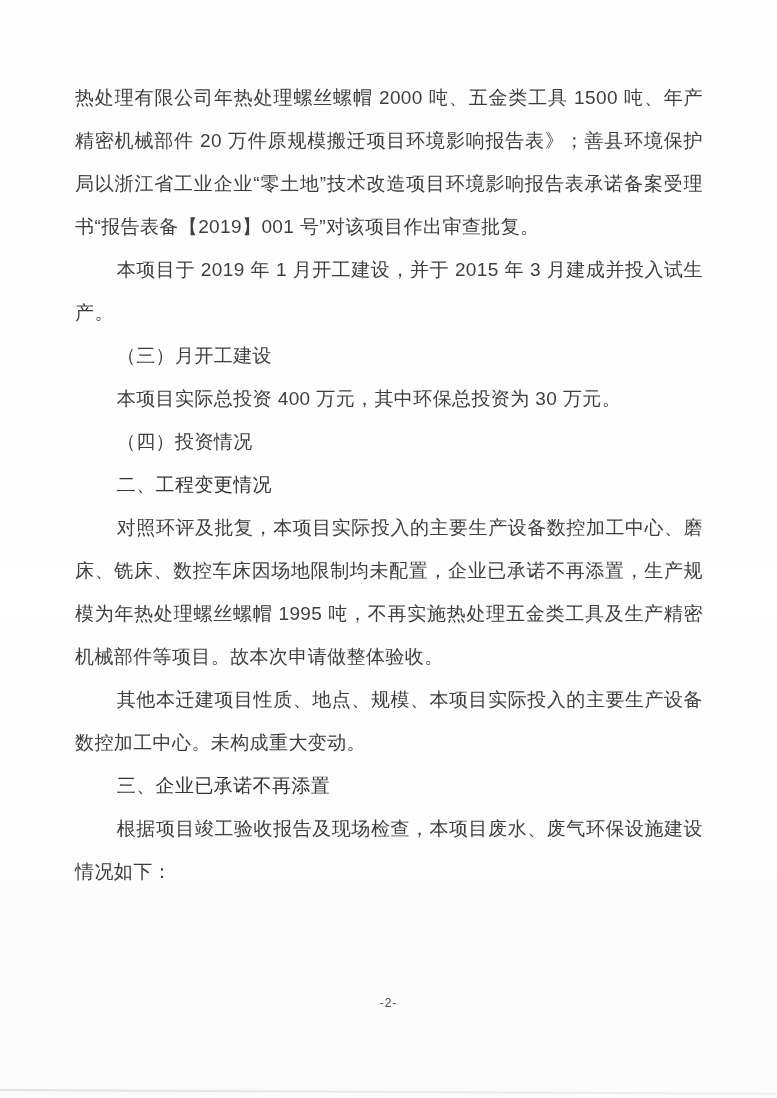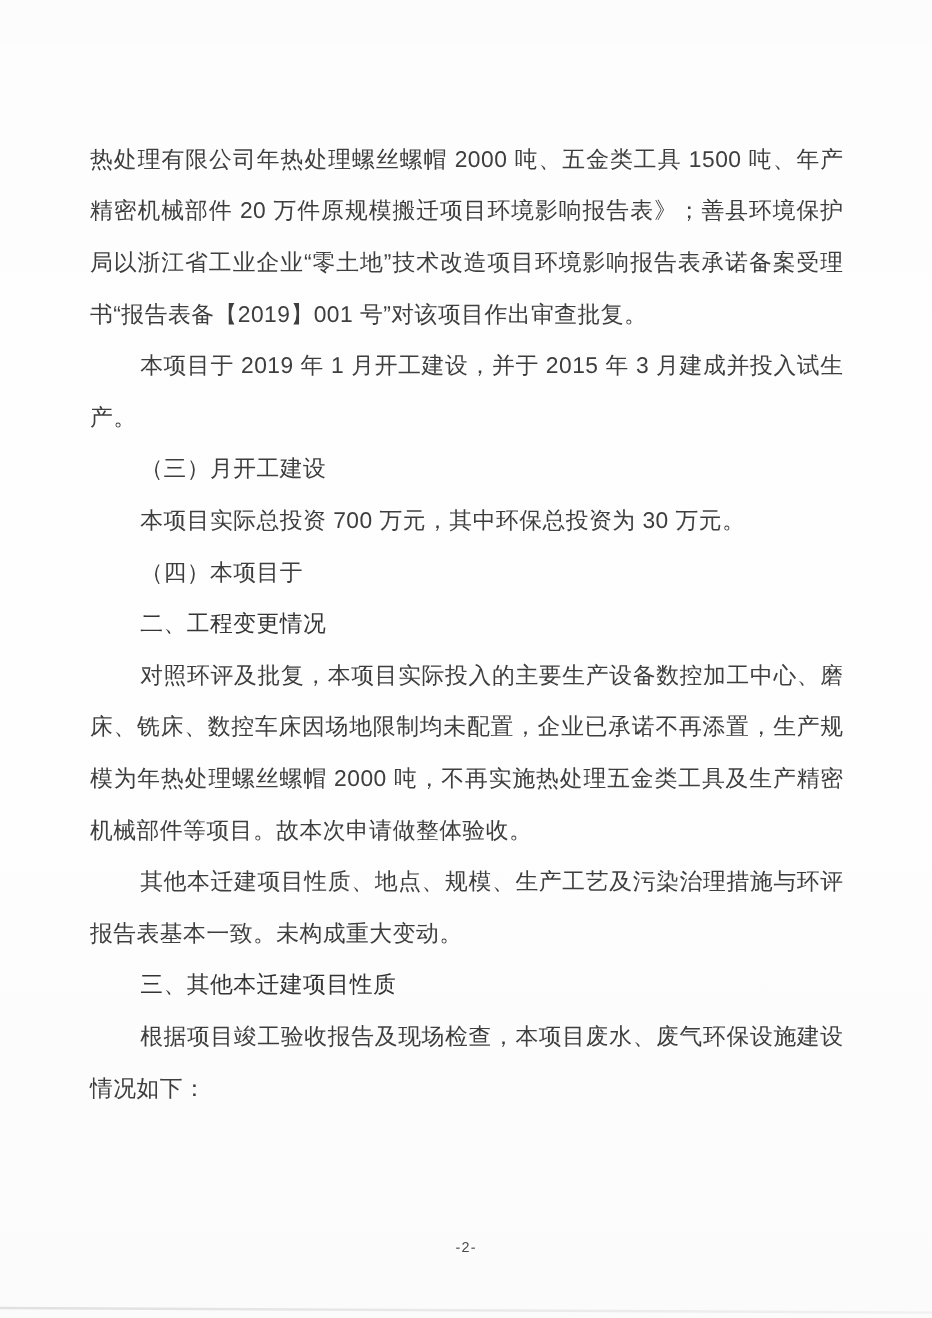--- a/index.html
+++ b/index.html
@@ -11,21 +11,20 @@
     height: 1098px;
     position: relative;
     background: #fcfcfc;
     font-family: "Liberation Sans", sans-serif;
     overflow: hidden;
   }
   .page {
     position: absolute;
     inset: 0;
     background: linear-gradient(180deg, #fdfdfd 0%, #fefefe 55%, #fbfbfb 100%);
-    margin-top: 36px;
   }
   .content {
     position: absolute;
     left: 75px;
     top: 76px;
     width: 628px;
     font-size: 19px;
     line-height: 43px;
     color: #3e3e3e;
     text-align: justify;
@@ -68,26 +67,26 @@
 </style>
 </head>
 <body>
 
 <div class="page">
 
   <div class="content">
     <p>热处理有限公司年热处理螺丝螺帽 2000 吨、五金类工具 1500 吨、年产精密机械部件 20 万件原规模搬迁项目环境影响报告表》；善县环境保护局以浙江省工业企业“零土地”技术改造项目环境影响报告表承诺备案受理书“报告表备【2019】001 号”对该项目作出审查批复。</p>
     <p class="indent">本项目于 2019 年 1 月开工建设，并于 2015 年 3 月建成并投入试生产。</p>
     <p class="indent">（三）月开工建设</p>
-    <p class="indent">本项目实际总投资 700 万元，其中环保总投资为 30 万元。</p>
-    <p class="indent">（四）本项目于</p>
+    <p class="indent">本项目实际总投资 400 万元，其中环保总投资为 30 万元。</p>
+    <p class="indent">（四）投资情况</p>
     <p class="indent heading">二、工程变更情况</p>
-    <p class="indent">对照环评及批复，本项目实际投入的主要生产设备数控加工中心、磨床、铣床、数控车床因场地限制均未配置，企业已承诺不再添置，生产规模为年热处理螺丝螺帽 2000 吨，不再实施热处理五金类工具及生产精密机械部件等项目。故本次申请做整体验收。</p>
-    <p class="indent">其他本迁建项目性质、地点、规模、生产工艺及污染治理措施与环评报告表基本一致。未构成重大变动。</p>
-    <p class="indent heading">三、其他本迁建项目性质</p>
+    <p class="indent">对照环评及批复，本项目实际投入的主要生产设备数控加工中心、磨床、铣床、数控车床因场地限制均未配置，企业已承诺不再添置，生产规模为年热处理螺丝螺帽 1995 吨，不再实施热处理五金类工具及生产精密机械部件等项目。故本次申请做整体验收。</p>
+    <p class="indent">其他本迁建项目性质、地点、规模、本项目实际投入的主要生产设备数控加工中心。未构成重大变动。</p>
+    <p class="indent heading">三、企业已承诺不再添置</p>
     <p class="indent">根据项目竣工验收报告及现场检查，本项目废水、废气环保设施建设情况如下：</p>
 
   </div>
 
   <div class="page-number">-2-</div>
 
   <div class="scan-edge"></div>
 
 </div>
 

